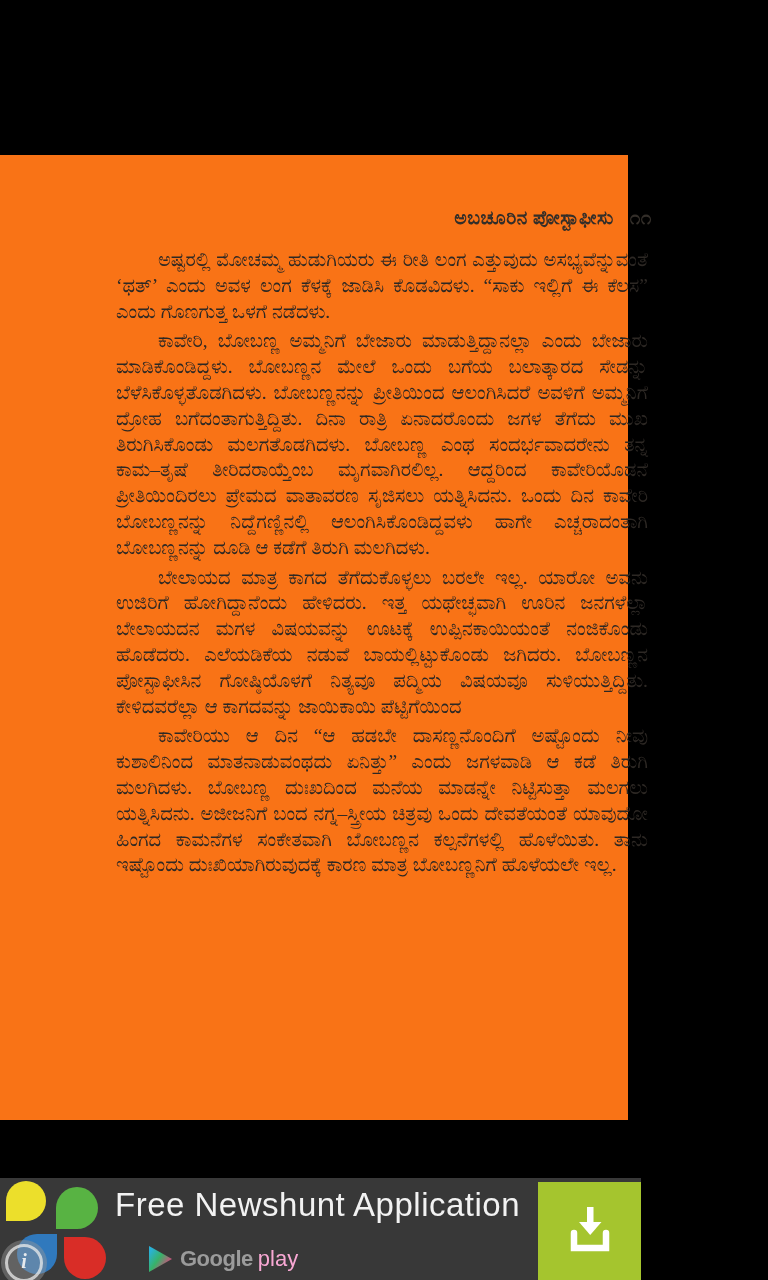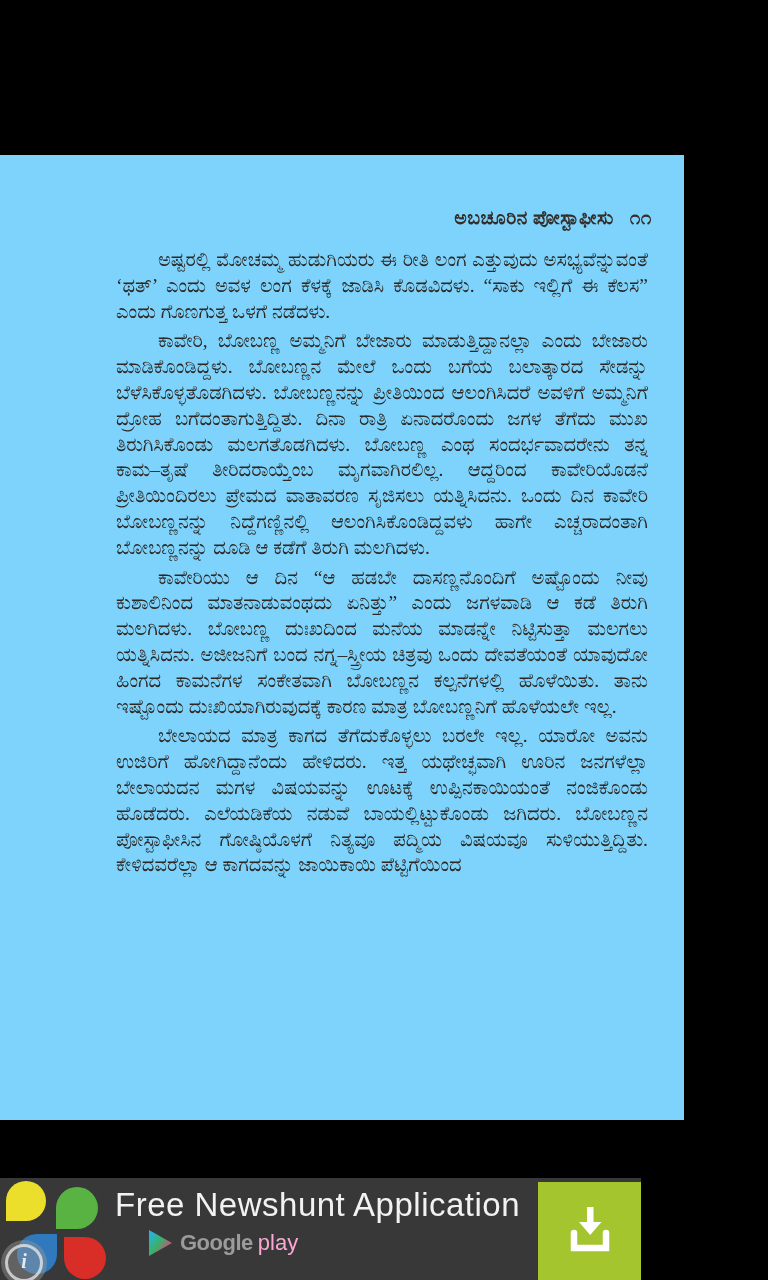--- a/index.html
+++ b/index.html
@@ -2,22 +2,22 @@
 <html><head>
 <meta charset="utf-8">
 <style>
   html,body{margin:0;padding:0;}
   body{
     width:768px;height:1280px;background:#000;position:relative;
     overflow:hidden;font-family:"Liberation Sans",sans-serif;
   }
   
   .book-page{
-    position:absolute;top:155px;left:0;width:684px;height:965px;
-    background:#7dd3fc;
+    position:absolute;top:155px;left:0;width:628px;height:965px;
+    background:#f97316;
   }
   .page-header{
     position:absolute;top:52px;left:112px;width:540px;
     display:flex;justify-content:flex-end;align-items:baseline;gap:16px;
     font-family:"Liberation Serif",serif;font-size:19px;font-weight:bold;
     color:#332e29;letter-spacing:.5px;
   }
   .page-body{
     position:absolute;top:88px;left:112px;width:540px;
     font-family:"Liberation Serif",serif;
@@ -51,21 +51,21 @@
     color:rgba(245,245,245,.9);
     font-family:"Liberation Serif",serif;font-style:italic;font-weight:bold;
     font-size:20px;line-height:28px;text-align:center;
   }
   .ad-text{position:absolute;left:115px;top:8px;}
   .ad-headline{
     font-size:33px;font-weight:300;color:#f2f2f2;letter-spacing:.5px;
     white-space:nowrap;
   }
   .gp-row{
-    margin-top:6px;margin-left:34px;display:flex;align-items:flex-start;gap:8px;
+    margin-top:22px;margin-left:34px;display:flex;align-items:flex-start;gap:8px;
   }
   .gp-triangle{
     width:23px;height:26px;display:inline-block;
     clip-path:polygon(0 0,100% 50%,0 100%);
     background:linear-gradient(125deg,#27c6f2 12%,#37c871 45%,#e8528a 78%,#e23a3a 95%);
     opacity:.85;
   }
   .gp-google{font-size:22px;font-weight:bold;color:#9b9b9b;letter-spacing:-.5px;}
   .gp-play{font-size:22px;font-weight:400;color:#f9a8d4;margin-left:-3px;}
   .download-btn{
@@ -80,22 +80,22 @@
 <div>
 
   <div class="book-page">
     <div class="page-header">
       <span>ಅಬಚೂರಿನ ಪೋಸ್ಟಾಫೀಸು</span>
       <span>೧೧</span>
     </div>
     <div class="page-body">
       <p>ಅಷ್ಟರಲ್ಲಿ ಮೋಚಮ್ಮ ಹುಡುಗಿಯರು ಈ ರೀತಿ ಲಂಗ ಎತ್ತುವುದು ಅಸಭ್ಯವೆನ್ನುವಂತೆ ‘ಥತ್’ ಎಂದು ಅವಳ ಲಂಗ ಕೆಳಕ್ಕೆ ಜಾಡಿಸಿ ಕೊಡವಿದಳು. “ಸಾಕು ಇಲ್ಲಿಗೆ ಈ ಕೆಲಸ” ಎಂದು ಗೊಣಗುತ್ತ ಒಳಗೆ ನಡೆದಳು.</p>
       <p>ಕಾವೇರಿ, ಬೋಬಣ್ಣ ಅಮ್ಮನಿಗೆ ಬೇಜಾರು ಮಾಡುತ್ತಿದ್ದಾನಲ್ಲಾ ಎಂದು ಬೇಜಾರು ಮಾಡಿಕೊಂಡಿದ್ದಳು. ಬೋಬಣ್ಣನ ಮೇಲೆ ಒಂದು ಬಗೆಯ ಬಲಾತ್ಕಾರದ ಸೇಡನ್ನು ಬೆಳೆಸಿಕೊಳ್ಳತೊಡಗಿದಳು. ಬೋಬಣ್ಣನನ್ನು ಪ್ರೀತಿಯಿಂದ ಆಲಂಗಿಸಿದರೆ ಅವಳಿಗೆ ಅಮ್ಮನಿಗೆ ದ್ರೋಹ ಬಗೆದಂತಾಗುತ್ತಿದ್ದಿತು. ದಿನಾ ರಾತ್ರಿ ಏನಾದರೊಂದು ಜಗಳ ತೆಗೆದು ಮುಖ ತಿರುಗಿಸಿಕೊಂಡು ಮಲಗತೊಡಗಿದಳು. ಬೋಬಣ್ಣ ಎಂಥ ಸಂದರ್ಭವಾದರೇನು ತನ್ನ ಕಾಮ–ತೃಷೆ ತೀರಿದರಾಯ್ತೆಂಬ ಮೃಗವಾಗಿರಲಿಲ್ಲ. ಆದ್ದರಿಂದ ಕಾವೇರಿಯೊಡನೆ ಪ್ರೀತಿಯಿಂದಿರಲು ಪ್ರೇಮದ ವಾತಾವರಣ ಸೃಜಿಸಲು ಯತ್ನಿಸಿದನು. ಒಂದು ದಿನ ಕಾವೇರಿ ಬೋಬಣ್ಣನನ್ನು ನಿದ್ದೆಗಣ್ಣಿನಲ್ಲಿ ಆಲಂಗಿಸಿಕೊಂಡಿದ್ದವಳು ಹಾಗೇ ಎಚ್ಚರಾದಂತಾಗಿ ಬೋಬಣ್ಣನನ್ನು ದೂಡಿ ಆ ಕಡೆಗೆ ತಿರುಗಿ ಮಲಗಿದಳು.</p>
+      <p>ಬೇಲಾಯದ ಮಾತ್ರ ಕಾಗದ ತೆಗೆದುಕೊಳ್ಳಲು ಬರಲೇ ಇಲ್ಲ. ಯಾರೋ ಅವನು ಉಜಿರಿಗೆ ಹೋಗಿದ್ದಾನೆಂದು ಹೇಳಿದರು. ಇತ್ತ ಯಥೇಚ್ಛವಾಗಿ ಊರಿನ ಜನಗಳೆಲ್ಲಾ ಬೇಲಾಯದನ ಮಗಳ ವಿಷಯವನ್ನು ಊಟಕ್ಕೆ ಉಪ್ಪಿನಕಾಯಿಯಂತೆ ನಂಜಿಕೊಂಡು ಹೊಡೆದರು. ಎಲೆಯಡಿಕೆಯ ನಡುವೆ ಬಾಯಲ್ಲಿಟ್ಟುಕೊಂಡು ಜಗಿದರು. ಬೋಬಣ್ಣನ ಪೋಸ್ಟಾಫೀಸಿನ ಗೋಷ್ಠಿಯೊಳಗೆ ನಿತ್ಯವೂ ಪದ್ಮಿಯ ವಿಷಯವೂ ಸುಳಿಯುತ್ತಿದ್ದಿತು. ಕೇಳಿದವರೆಲ್ಲಾ ಆ ಕಾಗದವನ್ನು ಜಾಯಿಕಾಯಿ ಪೆಟ್ಟಿಗೆಯಿಂದ</p>
       <p>ಕಾವೇರಿಯು ಆ ದಿನ “ಆ ಹಡಬೇ ದಾಸಣ್ಣನೊಂದಿಗೆ ಅಷ್ಟೊಂದು ನೀವು ಕುಶಾಲಿನಿಂದ ಮಾತನಾಡುವಂಥದು ಏನಿತ್ತು” ಎಂದು ಜಗಳವಾಡಿ ಆ ಕಡೆ ತಿರುಗಿ ಮಲಗಿದಳು. ಬೋಬಣ್ಣ ದುಃಖದಿಂದ ಮನೆಯ ಮಾಡನ್ನೇ ನಿಟ್ಟಿಸುತ್ತಾ ಮಲಗಲು ಯತ್ನಿಸಿದನು. ಅಜೀಜನಿಗೆ ಬಂದ ನಗ್ನ–ಸ್ತ್ರೀಯ ಚಿತ್ರವು ಒಂದು ದೇವತೆಯಂತೆ ಯಾವುದೋ ಹಿಂಗದ ಕಾಮನೆಗಳ ಸಂಕೇತವಾಗಿ ಬೋಬಣ್ಣನ ಕಲ್ಪನೆಗಳಲ್ಲಿ ಹೊಳೆಯಿತು. ತಾನು ಇಷ್ಟೊಂದು ದುಃಖಿಯಾಗಿರುವುದಕ್ಕೆ ಕಾರಣ ಮಾತ್ರ ಬೋಬಣ್ಣನಿಗೆ ಹೊಳೆಯಲೇ ಇಲ್ಲ.</p>
-      <p>ಬೇಲಾಯದ ಮಾತ್ರ ಕಾಗದ ತೆಗೆದುಕೊಳ್ಳಲು ಬರಲೇ ಇಲ್ಲ. ಯಾರೋ ಅವನು ಉಜಿರಿಗೆ ಹೋಗಿದ್ದಾನೆಂದು ಹೇಳಿದರು. ಇತ್ತ ಯಥೇಚ್ಛವಾಗಿ ಊರಿನ ಜನಗಳೆಲ್ಲಾ ಬೇಲಾಯದನ ಮಗಳ ವಿಷಯವನ್ನು ಊಟಕ್ಕೆ ಉಪ್ಪಿನಕಾಯಿಯಂತೆ ನಂಜಿಕೊಂಡು ಹೊಡೆದರು. ಎಲೆಯಡಿಕೆಯ ನಡುವೆ ಬಾಯಲ್ಲಿಟ್ಟುಕೊಂಡು ಜಗಿದರು. ಬೋಬಣ್ಣನ ಪೋಸ್ಟಾಫೀಸಿನ ಗೋಷ್ಠಿಯೊಳಗೆ ನಿತ್ಯವೂ ಪದ್ಮಿಯ ವಿಷಯವೂ ಸುಳಿಯುತ್ತಿದ್ದಿತು. ಕೇಳಿದವರೆಲ್ಲಾ ಆ ಕಾಗದವನ್ನು ಜಾಯಿಕಾಯಿ ಪೆಟ್ಟಿಗೆಯಿಂದ</p>
     </div>
   </div>
 
   <div class="ad-banner">
 
     <div class="nh-logo">
       <div class="petal yellow"></div>
       <div class="petal green"></div>
       <div class="petal blue"></div>
       <div class="petal red"></div>

